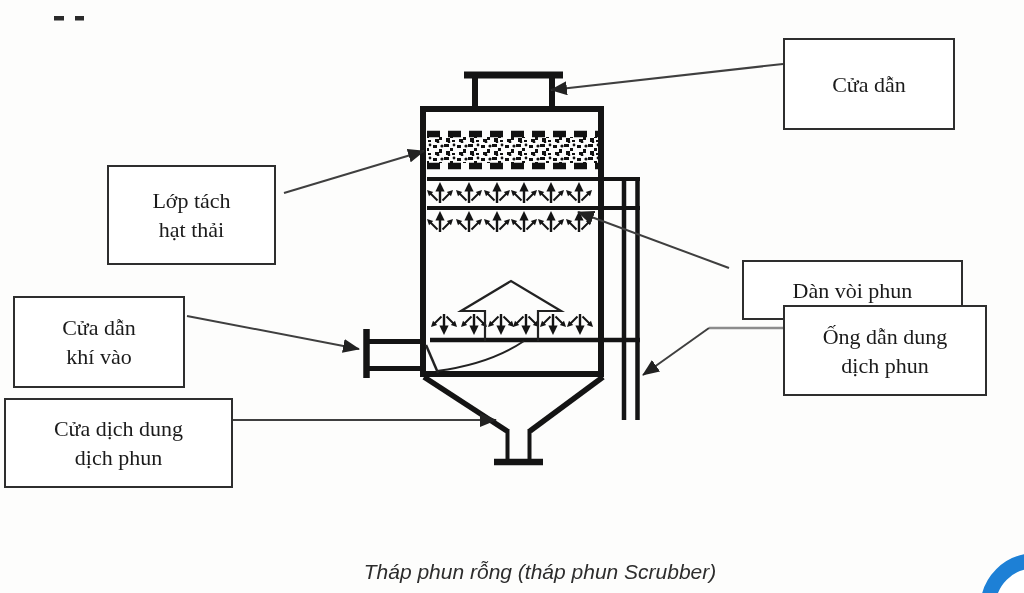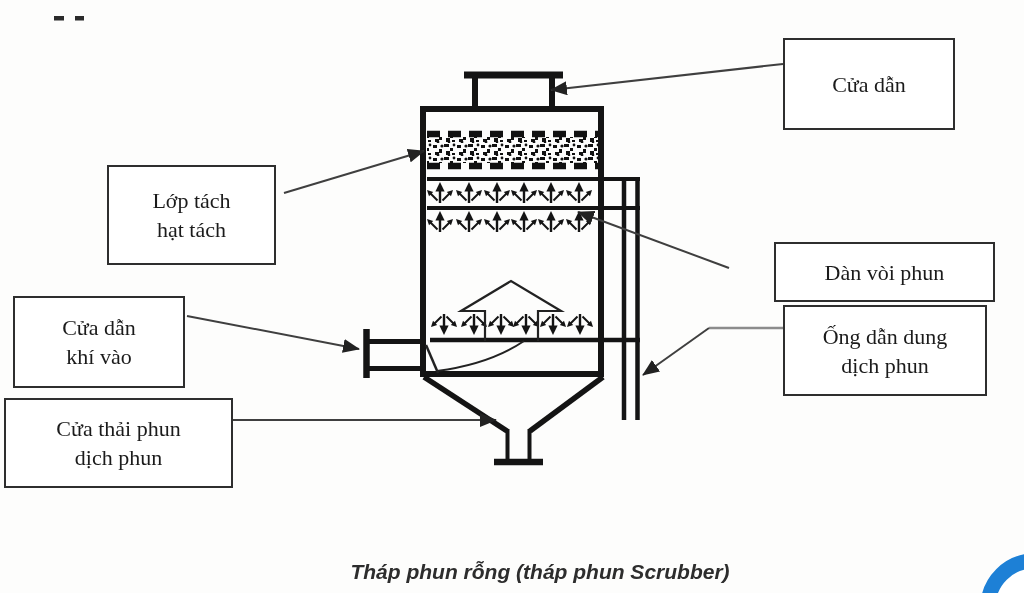--- a/index.html
+++ b/index.html
@@ -15,21 +15,21 @@
     background:#ffffff;
     border:2px solid #2e2e2e;
     display:flex;flex-direction:column;justify-content:center;align-items:center;
     font-size:22px;line-height:29px;color:#1b1b1b;
     text-align:center;box-sizing:border-box;
   }
   .caption{
     position:absolute;left:340px;top:560px;width:400px;
     text-align:center;
     font-family:"Liberation Sans", sans-serif;
-    font-style:italic;font-weight:bold;
+    font-style:italic;font-weight:normal;
     font-size:21px;color:#2d2d2d;
   }
 </style>
 </head>
 <body>
 
 <div id="stage">
 
   <svg id="diagram-svg" width="1024" height="593" viewBox="0 0 1024 593">
     <defs>
@@ -146,34 +146,34 @@
 
     <circle cx="1034" cy="607" r="46" fill="#ffffff" stroke="#1d80d6" stroke-width="15"></circle>
   </svg>
 
   <div class="label-box" style="left:783px;top:38px;width:172px;height:92px;">
     <span>Cửa dẫn</span>
   </div>
 
   <div class="label-box" style="left:107px;top:165px;width:169px;height:100px;">
     <span>Lớp tách</span>
-    <span>hạt tách</span>
+    <span>hạt thải</span>
   </div>
 
   <div class="label-box" style="left:13px;top:296px;width:172px;height:92px;">
     <span>Cửa dẫn</span>
     <span>khí vào</span>
   </div>
 
   <div class="label-box" style="left:4px;top:398px;width:229px;height:90px;">
-    <span>Cửa thải phun</span>
+    <span>Cửa dịch dung</span>
     <span>dịch phun</span>
   </div>
 
-  <div class="label-box" style="left:742px;top:242px;width:221px;height:60px;margin-left:32px;">
+  <div class="label-box" style="left:742px;top:260px;width:221px;height:60px;">
     <span>Dàn vòi phun</span>
   </div>
 
   <div class="label-box" style="left:783px;top:305px;width:204px;height:91px;">
     <span>Ống dẫn dung</span>
     <span>dịch phun</span>
   </div>
 
   <div class="caption">Tháp phun rỗng (tháp phun Scrubber)</div>
 

